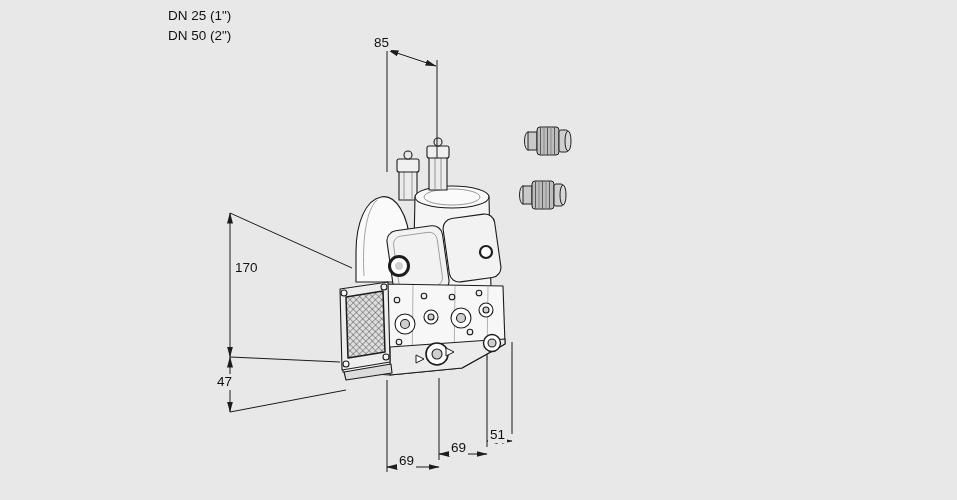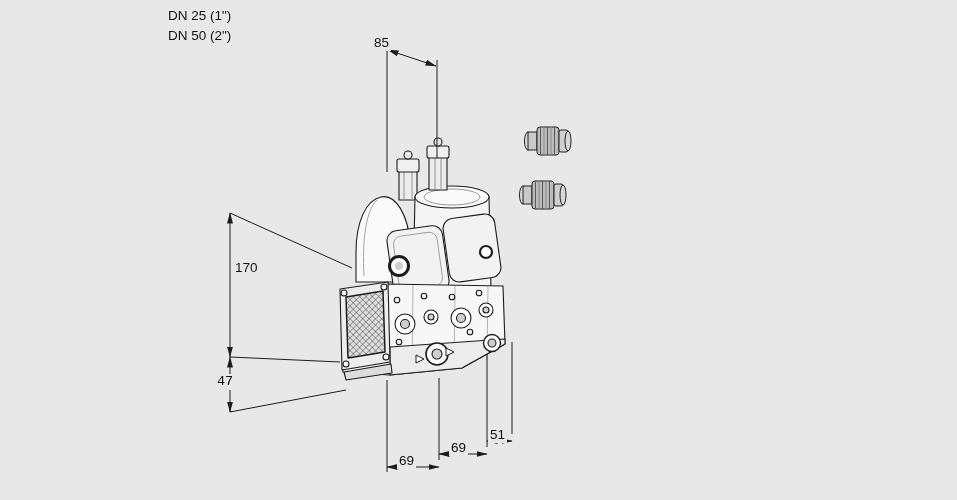--- a/index.html
+++ b/index.html
@@ -165,21 +165,21 @@
     </g>
   </svg>
 
   <div class="lbl" style="left:166px; top:8px;">DN 25 (1")</div>
   <div class="lbl" style="left:166px; top:28px;">DN 50 (2")</div>
 
   <div class="lbl" style="left:372px; top:35px;">85</div>
 
   <div class="lbl" style="left:214px; top:260px;margin-left:19px;">170</div>
 
-  <div class="lbl" style="left:215px; top:374px;font-family:Liberation Mono, monospace;">47</div>
+  <div class="lbl" style="left:215px; top:374px;">47</div>
 
   <div class="lbl" style="left:397px; top:453px;">69</div>
 
   <div class="lbl" style="left:449px; top:440px;">69</div>
 
   <div class="lbl" style="left:488px; top:427px;">51</div>
 
 </div>
 
 </body></html>

